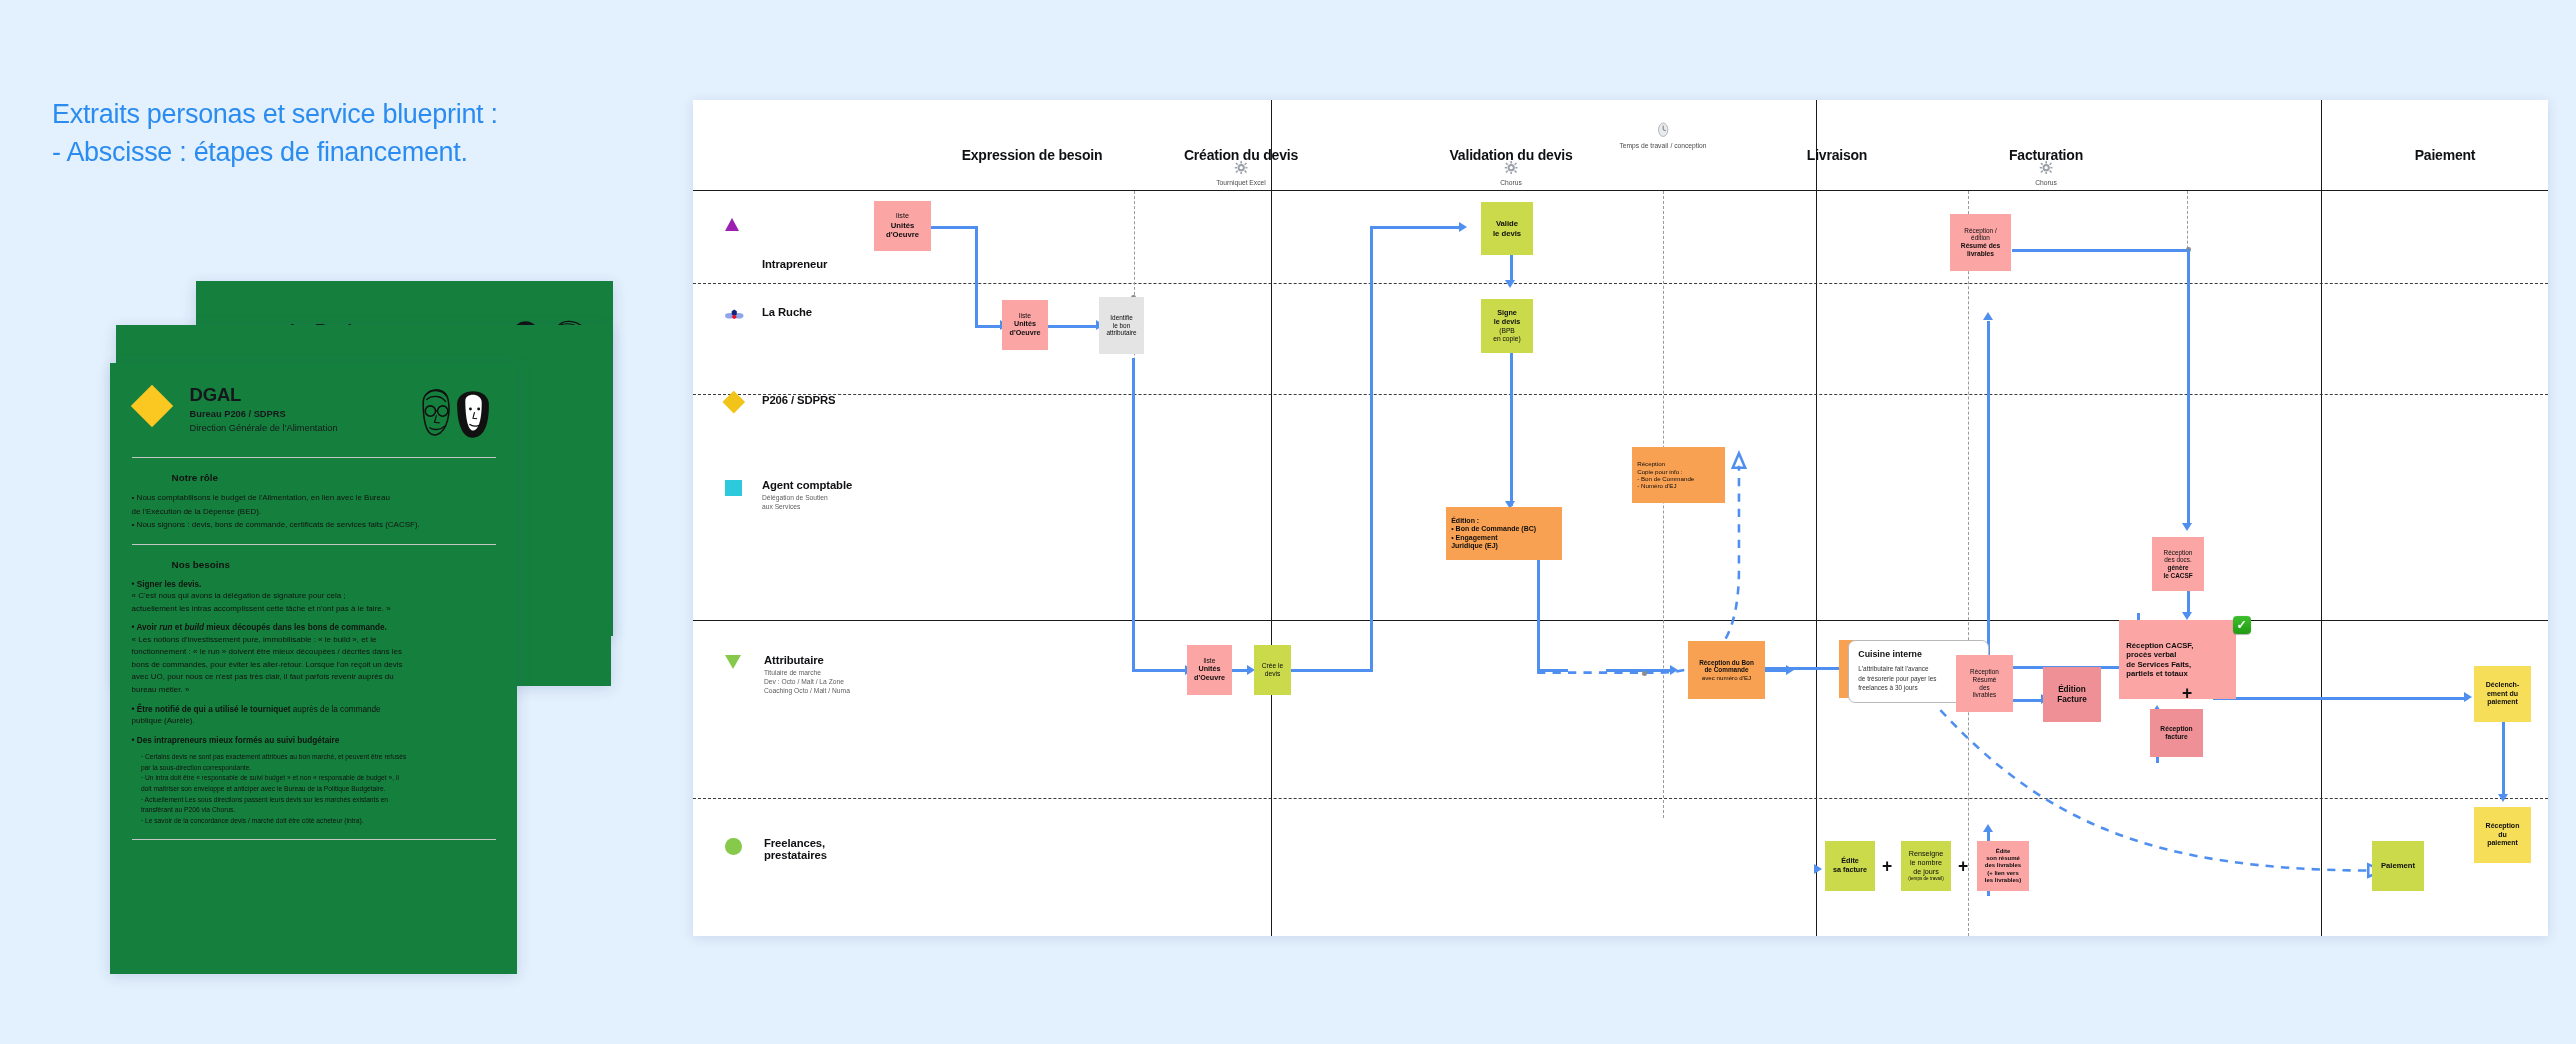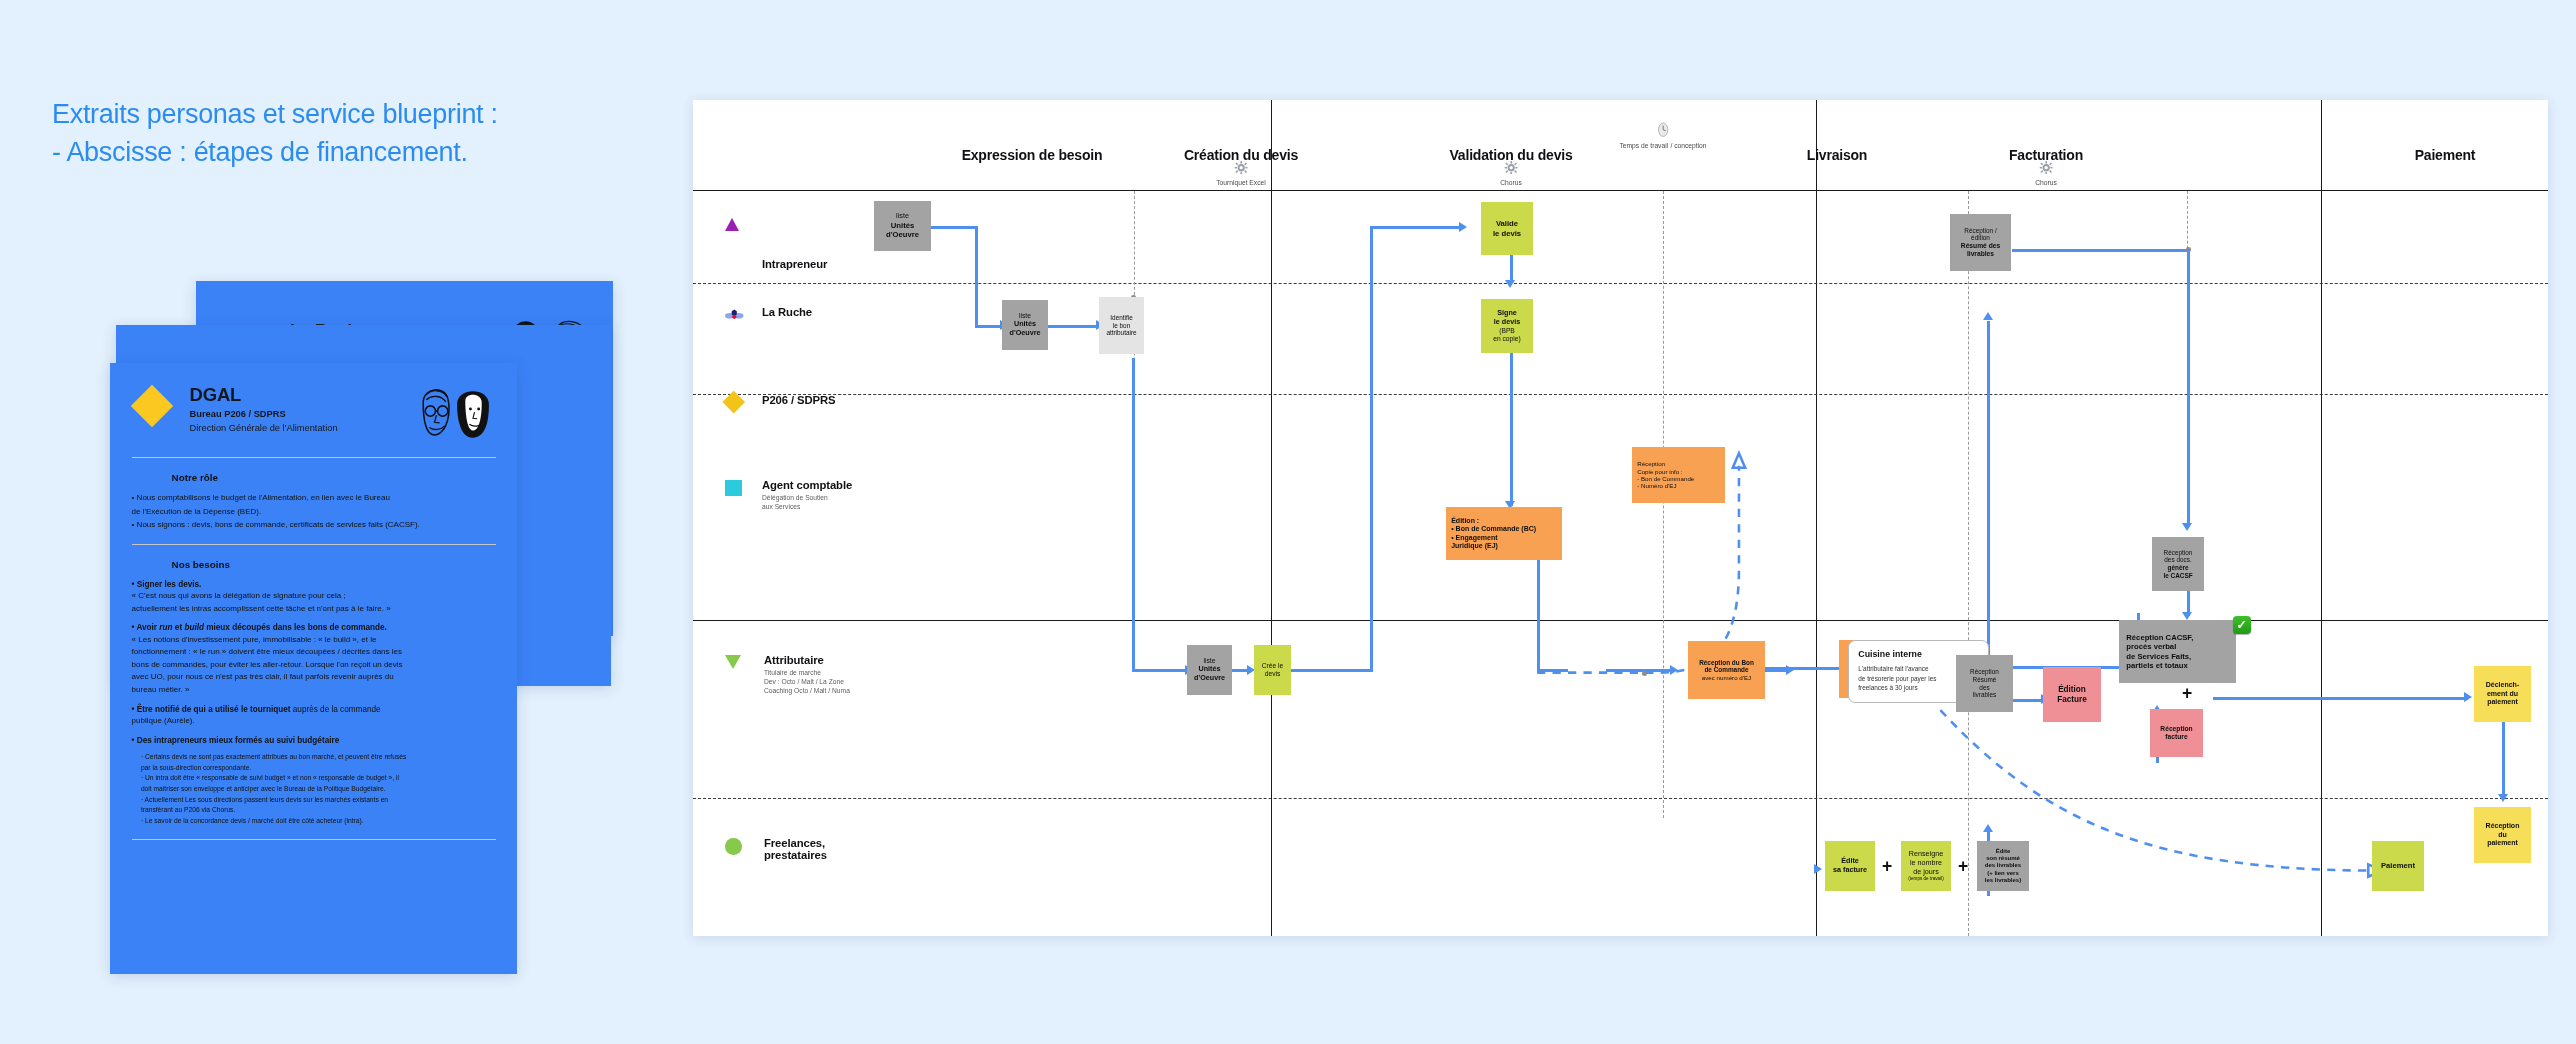--- a/index.html
+++ b/index.html
@@ -12,21 +12,21 @@
   }
   
   #intro{position:absolute;left:52px;top:95px;width:567px;}
   #intro .line{
     color:#2b8cf0;font-size:27px;line-height:1.42;
     font-family:"Liberation Sans", sans-serif;font-weight:400;
     letter-spacing:-0.3px;white-space:nowrap;
   }
   
   .card{
-    position:absolute;background:#3b82f6;
+    position:absolute;background:#15803d;
     box-shadow:0 3.1px 13.4px rgba(40,80,140,.18);
   }
   #card-ruche{left:196px;top:281px;width:417px;height:355px;}
   #card-junior{left:116px;top:325px;width:495px;height:361px;}
   #card-dgal{left:110px;top:363px;width:407px;height:611px;}
   .mini-title{
     position:absolute;font-size:17.5px;font-weight:bold;color:#16181d;
     font-family:"Liberation Sans", sans-serif;letter-spacing:-0.2px;
   }
   
@@ -77,21 +77,21 @@
   .mk{position:absolute;left:0;top:1px;}
   .mk-tri-up{width:0;height:0;border-left:7.7px solid transparent;border-right:7.7px solid transparent;border-bottom:13.4px solid #9b1fb0;}
   .mk-tri-dn{width:0;height:0;border-left:8.8px solid transparent;border-right:8.8px solid transparent;border-top:14px solid #86c94b;}
   .mk-dia{width:15.5px;height:15.5px;background:#f2c318;transform:rotate(45deg);margin:1.5px 0 0 1px;}
   .mk-sq{width:16.5px;height:15.5px;background:#2dc9dd;}
   .mk-cir{width:16.5px;height:16.5px;border-radius:50%;background:#86c94b;}
 
   
   .node{position:absolute;box-sizing:border-box;display:flex;align-items:center;justify-content:center;
         text-align:center;line-height:1.2;padding:2.1px 2.1px;color:#0d0d0d;}
-  .n-cyan{background:#a3a3a3;}
+  .n-cyan{background:#fca5a5;}
   .n-green{background:#cada4a;}
   .n-or{background:#f9a153;}
   .n-red{background:#ef9097;}
   .n-yel{background:#f7de59;}
   .n-gray{background:#e4e4e4;}
   .n-b{font-weight:bold;}
   .node .t{width:100%;}
   .plus{position:absolute;font-size:17.5px;font-weight:bold;color:#111;line-height:1;}
   .checkbadge{position:absolute;width:17.5px;height:17.5px;border-radius:4.1px;
      background:linear-gradient(#3fbf2e,#1f9b12);display:flex;align-items:center;justify-content:center;
@@ -584,21 +584,21 @@
 
   <div class="node n-cyan" style="left:1459px;top:437px;width:52px;height:54px;">
     <div class="t">
       <div style="font-size:6.4px">Réception</div>
       <div style="font-size:6.4px">des docs.</div>
       <div class="n-b" style="font-size:6.4px">génère</div>
       <div class="n-b" style="font-size:6.4px">le CACSF</div>
     </div>
   </div>
 
-  <div class="node n-cyan" style="left:1426px;top:520px;width:117px;height:63px;justify-content:flex-start;">
+  <div class="node n-cyan" style="left:1426px;top:520px;width:117px;height:79px;justify-content:flex-start;">
     <div class="t" style="text-align:left;padding-left:5.2px;">
       <div class="n-b" style="font-size:7.7px">Réception CACSF,</div>
       <div class="n-b" style="font-size:7.7px">procès verbal</div>
       <div class="n-b" style="font-size:7.7px">de Services Faits,</div>
       <div class="n-b" style="font-size:7.7px">partiels et totaux</div>
     </div>
   </div>
   <div class="checkbadge" style="left:1540px;top:516px;">✓</div>
   <div class="plus" style="left:1489px;top:585px;">+</div>
 

